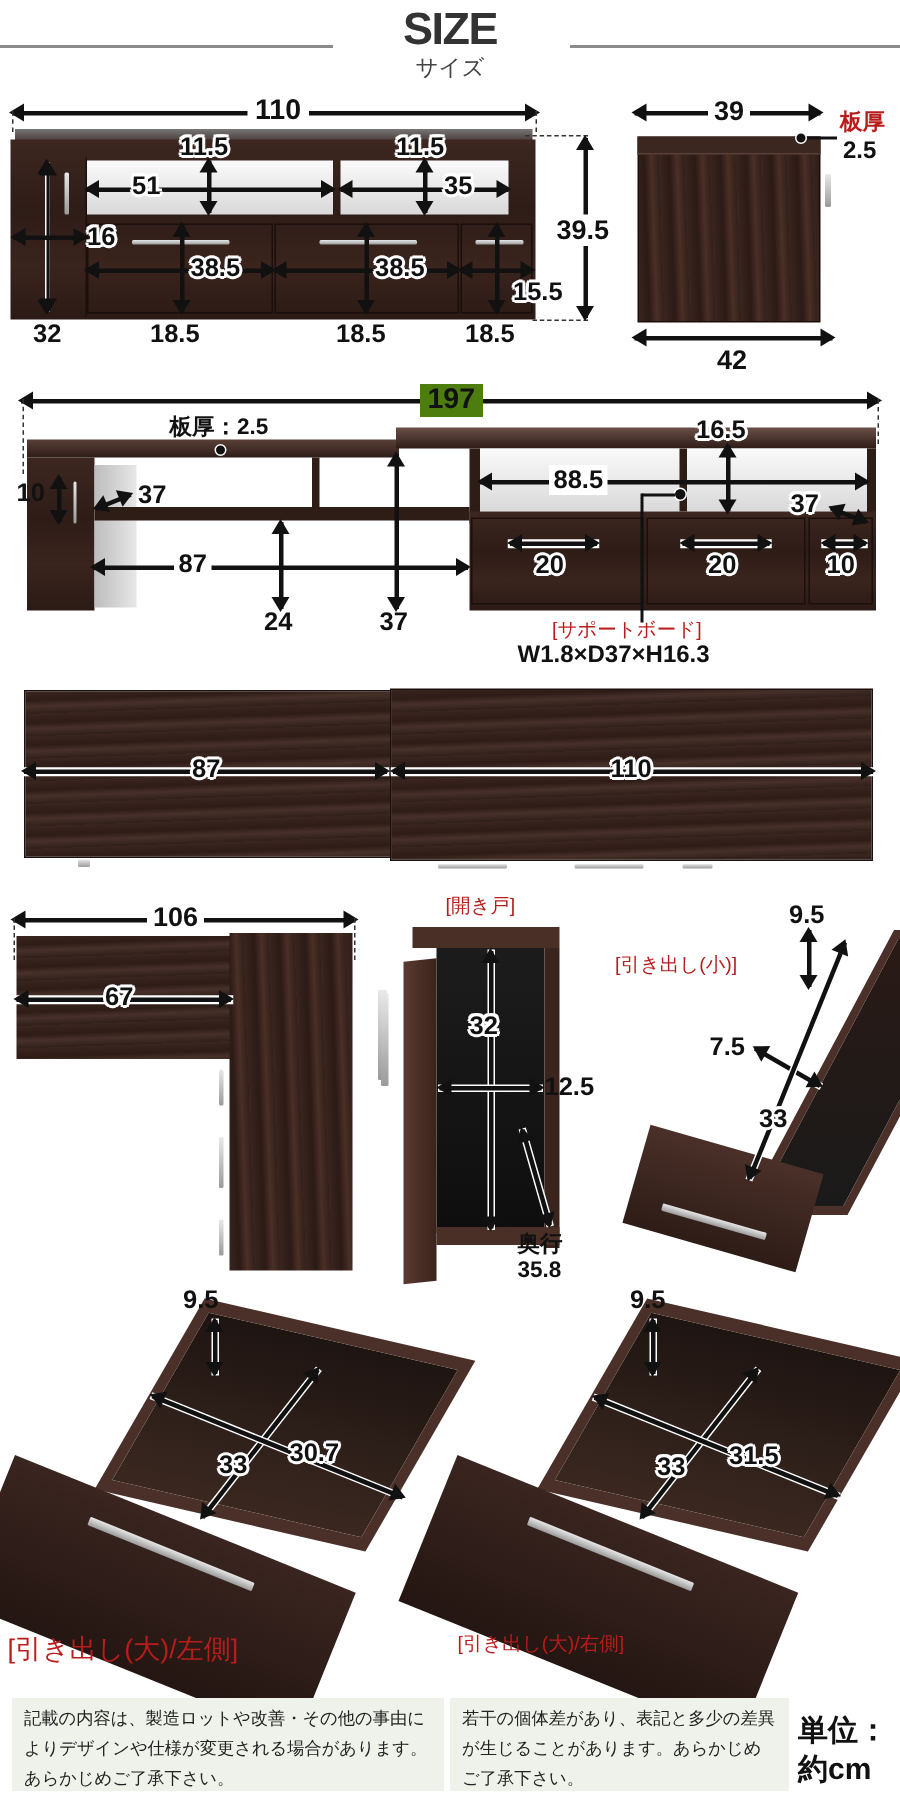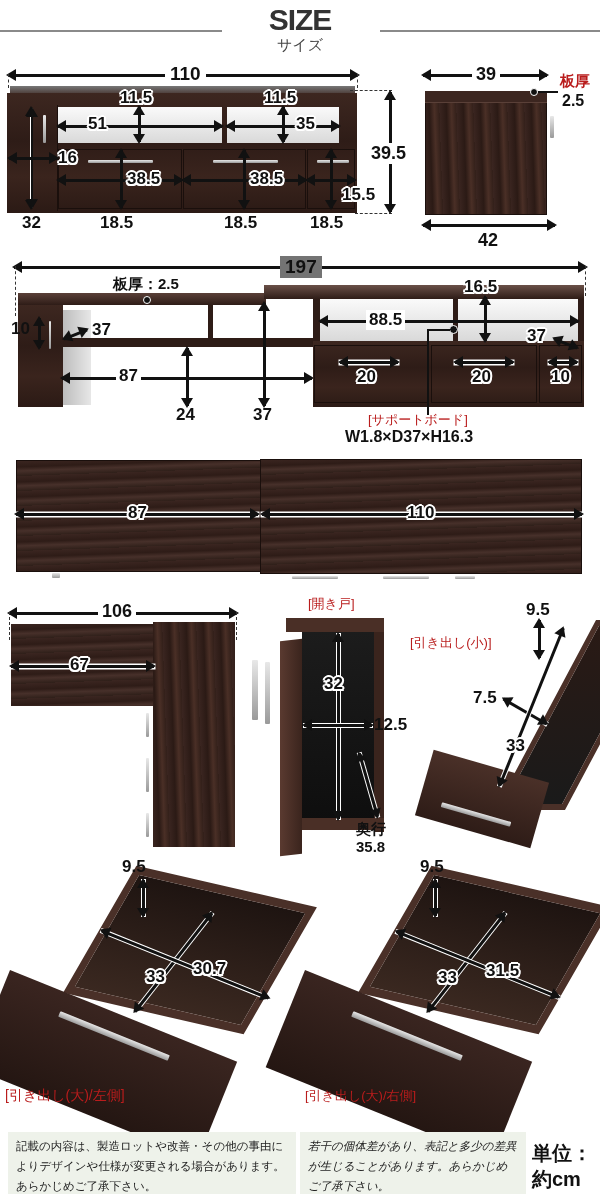--- a/index.html
+++ b/index.html
@@ -97,21 +97,21 @@
   <div class="abs" style="left:110px;top:28px;width:8px;height:8px;border-radius:50%;background:#111;border:1.5px solid #fff;"></div>
   <div class="abs hline" style="left:118px;top:31px;width:20px;height:1.5px;"></div>
   <div class="abs lbl" style="left:140px;top:12px;font-size:15px;font-weight:bold;">板厚</div>
   <div class="abs dim" style="left:142px;top:32px;font-size:16px;">2.5</div>
   <div class="abs hline arrow-l arrow-r" style="left:3px;top:164px;width:132px;"></div>
   <div class="abs dim" style="left:58px;top:170px;font-size:18px;">42</div>
 </div>
 
 <div class="abs" style="left:0;top:255px;width:600px;height:195px;">
   <div class="abs hline arrow-l arrow-r" style="left:14px;top:11px;width:572px;"></div>
-  <div class="abs dim" style="left:280px;top:1px;background:#737373;padding:0 5px;font-size:19px;">197</div>
+  <div class="abs dim" style="left:280px;top:1px;background:#4d7c0f;padding:0 5px;font-size:19px;">197</div>
   <div class="abs dash-v" style="left:15px;top:11px;height:50px;"></div>
   <div class="abs dash-v" style="left:585px;top:11px;height:30px;"></div>
 
   <div class="abs" style="left:18px;top:38px;width:248px;height:12px;background:linear-gradient(180deg,#5a4038,#2e1c17);"></div>
   <div class="abs wood" style="left:18px;top:50px;width:45px;height:102px;"></div>
   <div class="abs" style="left:63px;top:55px;width:28px;height:95px;background:linear-gradient(90deg,#bdbdbd,#e7e7e7);"></div>
   <div class="abs" style="left:63px;top:83px;width:250px;height:9px;background:#2e1c17;"></div>
   <div class="abs" style="left:208px;top:50px;width:5px;height:36px;background:#2e1c17;"></div>
   <div class="abs handle" style="left:49px;top:66px;width:2px;height:28px;"></div>
 
@@ -181,21 +181,21 @@
   <div class="abs wood-h" style="left:11px;top:29px;width:145px;height:82px;"></div>
   <div class="abs wood-v" style="left:153px;top:27px;width:82px;height:225px;"></div>
   <div class="abs handle" style="left:146px;top:118px;width:3px;height:24px;"></div>
   <div class="abs handle" style="left:146px;top:163px;width:3px;height:34px;"></div>
   <div class="abs handle" style="left:146px;top:218px;width:3px;height:24px;"></div>
   <div class="abs hline arrow-l arrow-r" style="left:11px;top:70px;width:143px;box-shadow:0 0 0 1.5px #fff;"></div>
   <div class="abs dim-w" style="left:70px;top:60px;">67</div>
 </div>
 <div class="abs handle" style="left:252px;top:660px;width:6px;height:60px;"></div>
 
-<div class="abs" style="left:260px;top:590px;width:150px;height:270px;">
+<div class="abs" style="left:249px;top:590px;width:150px;height:270px;">
   <div class="abs lbl" style="left:48px;top:5px;font-size:13px;">[開き戸]</div>
   <div class="abs" style="left:26px;top:28px;width:98px;height:14px;background:#4a2f26;"></div>
   <div class="abs" style="left:42px;top:42px;width:72px;height:190px;background:linear-gradient(180deg,#1c1c1c,#0e0e0e);"></div>
   <div class="abs" style="left:114px;top:42px;width:10px;height:200px;background:#3a241d;"></div>
   <div class="abs" style="left:42px;top:228px;width:82px;height:12px;background:#4a2f26;"></div>
   <div class="abs" style="left:20px;top:50px;width:22px;height:215px;background:linear-gradient(90deg,#5a3a30,#3a241d);transform:skewY(-6deg);"></div>
   <div class="abs handle" style="left:5px;top:72px;width:5px;height:62px;"></div>
   <div class="abs vline arrow-u arrow-d" style="left:77px;top:44px;height:185px;box-shadow:0 0 0 1px #fff;"></div>
   <div class="abs dim-w" style="left:64px;top:84px;">32</div>
   <div class="abs hline arrow-l arrow-r" style="left:44px;top:134px;width:68px;box-shadow:0 0 0 1px #fff;"></div>
@@ -221,32 +221,32 @@
 <div class="abs" style="left:0;top:855px;width:300px;height:265px;">
   <div class="abs" style="left:90px;top:30px;width:200px;height:130px;background:linear-gradient(180deg,#1e1411,#3a2820);border:8px solid #4a3028;transform:skewX(-20deg) rotate(12deg);"></div>
   <div class="abs" style="left:10px;top:115px;width:245px;height:105px;background:linear-gradient(180deg,#3a2520,#241612);transform:rotate(22deg);transform-origin:top left;"></div>
   <div class="abs handle" style="left:55px;top:178px;width:118px;height:6px;transform:rotate(22deg);"></div>
   <div class="abs dim" style="left:122px;top:2px;">9.5</div>
   <div class="abs vline arrow-u arrow-d" style="left:142px;top:25px;height:36px;box-shadow:0 0 0 1px #fff;"></div>
   <div class="abs vline arrow-u arrow-d" style="left:172px;top:45px;height:125px;transform:rotate(38deg);box-shadow:0 0 0 1px #fff;"></div>
   <div class="abs dim-w" style="left:146px;top:112px;">33</div>
   <div class="abs hline arrow-l arrow-r" style="left:95px;top:108px;width:180px;transform:rotate(22deg);box-shadow:0 0 0 1px #fff;"></div>
   <div class="abs dim-w" style="left:193px;top:104px;">30.7</div>
-  <div class="abs lbl" style="left:5px;top:232px;font-size:14px;">[引き出し(大)/左側]</div>
+  <div class="abs lbl" style="left:5px;top:232px;font-size:18px;">[引き出し(大)/左側]</div>
 </div>
 
 <div class="abs" style="left:300px;top:855px;width:300px;height:265px;">
   <div class="abs" style="left:85px;top:30px;width:200px;height:130px;background:linear-gradient(180deg,#1e1411,#3a2820);border:8px solid #4a3028;transform:skewX(-20deg) rotate(12deg);"></div>
   <div class="abs" style="left:5px;top:115px;width:245px;height:105px;background:linear-gradient(180deg,#3a2520,#241612);transform:rotate(22deg);transform-origin:top left;"></div>
   <div class="abs handle" style="left:48px;top:178px;width:118px;height:6px;transform:rotate(22deg);"></div>
   <div class="abs dim" style="left:120px;top:2px;">9.5</div>
   <div class="abs vline arrow-u arrow-d" style="left:134px;top:25px;height:36px;box-shadow:0 0 0 1px #fff;"></div>
   <div class="abs vline arrow-u arrow-d" style="left:165px;top:45px;height:125px;transform:rotate(38deg);box-shadow:0 0 0 1px #fff;"></div>
   <div class="abs dim-w" style="left:138px;top:113px;">33</div>
   <div class="abs hline arrow-l arrow-r" style="left:90px;top:108px;width:175px;transform:rotate(22deg);box-shadow:0 0 0 1px #fff;"></div>
   <div class="abs dim-w" style="left:186px;top:106px;">31.5</div>
   <div class="abs lbl" style="left:5px;top:232px;font-size:13px;">[引き出し(大)/右側]</div>
 </div>
 
 <div class="abs note" style="left:8px;top:1132px;width:288px;height:62px;">記載の内容は、製造ロットや改善・その他の事由によりデザインや仕様が変更される場合があります。あらかじめご了承下さい。</div>
-<div class="abs note" style="left:300px;top:1132px;width:226px;height:62px;font-style:italic;">若干の個体差があり、表記と多少の差異が生じることがあります。あらかじめご了承下さい。</div>
+<div class="abs note" style="left:300px;top:1132px;width:226px;height:62px;">若干の個体差があり、表記と多少の差異が生じることがあります。あらかじめご了承下さい。</div>
 <div class="abs" style="left:532px;top:1140px;font-size:20px;font-weight:bold;color:#111;">単位：</div>
 <div class="abs" style="left:532px;top:1166px;font-size:20px;font-weight:bold;color:#111;">約cm</div>
 
 </body></html>

